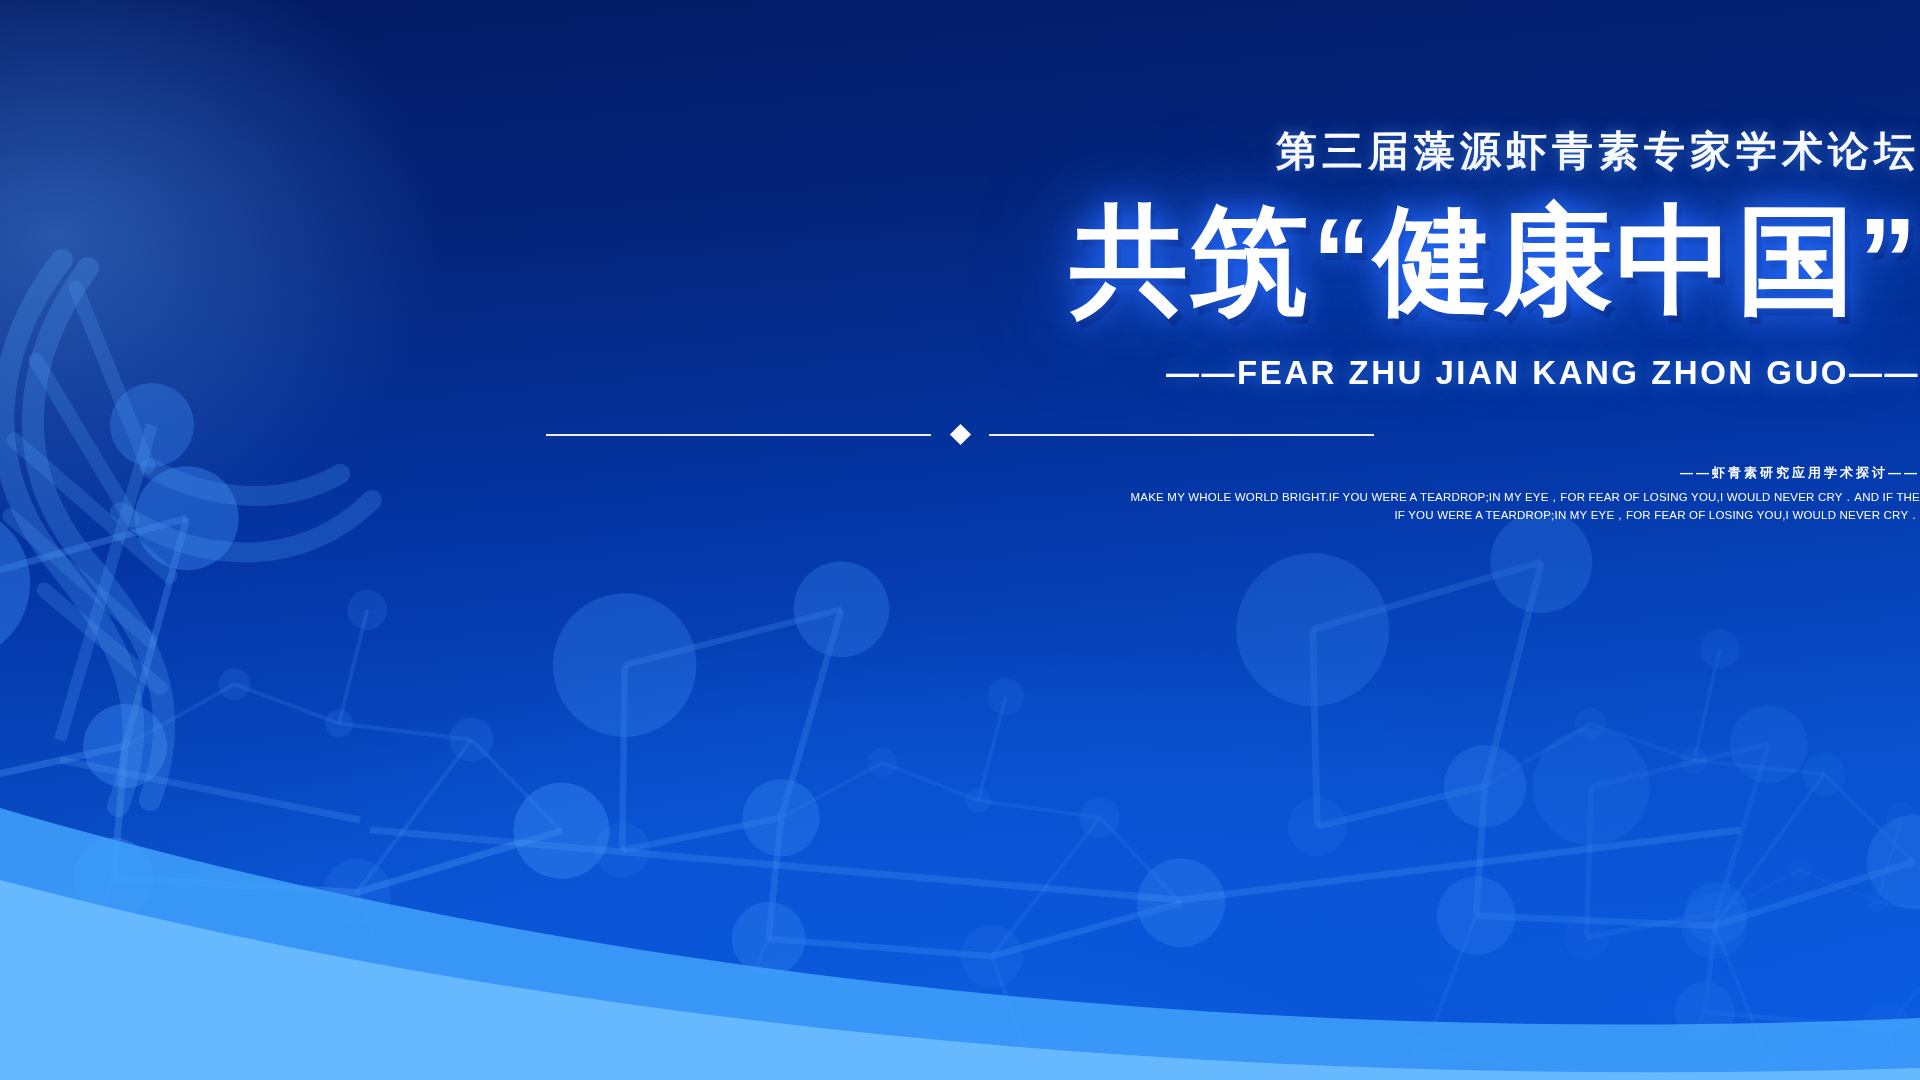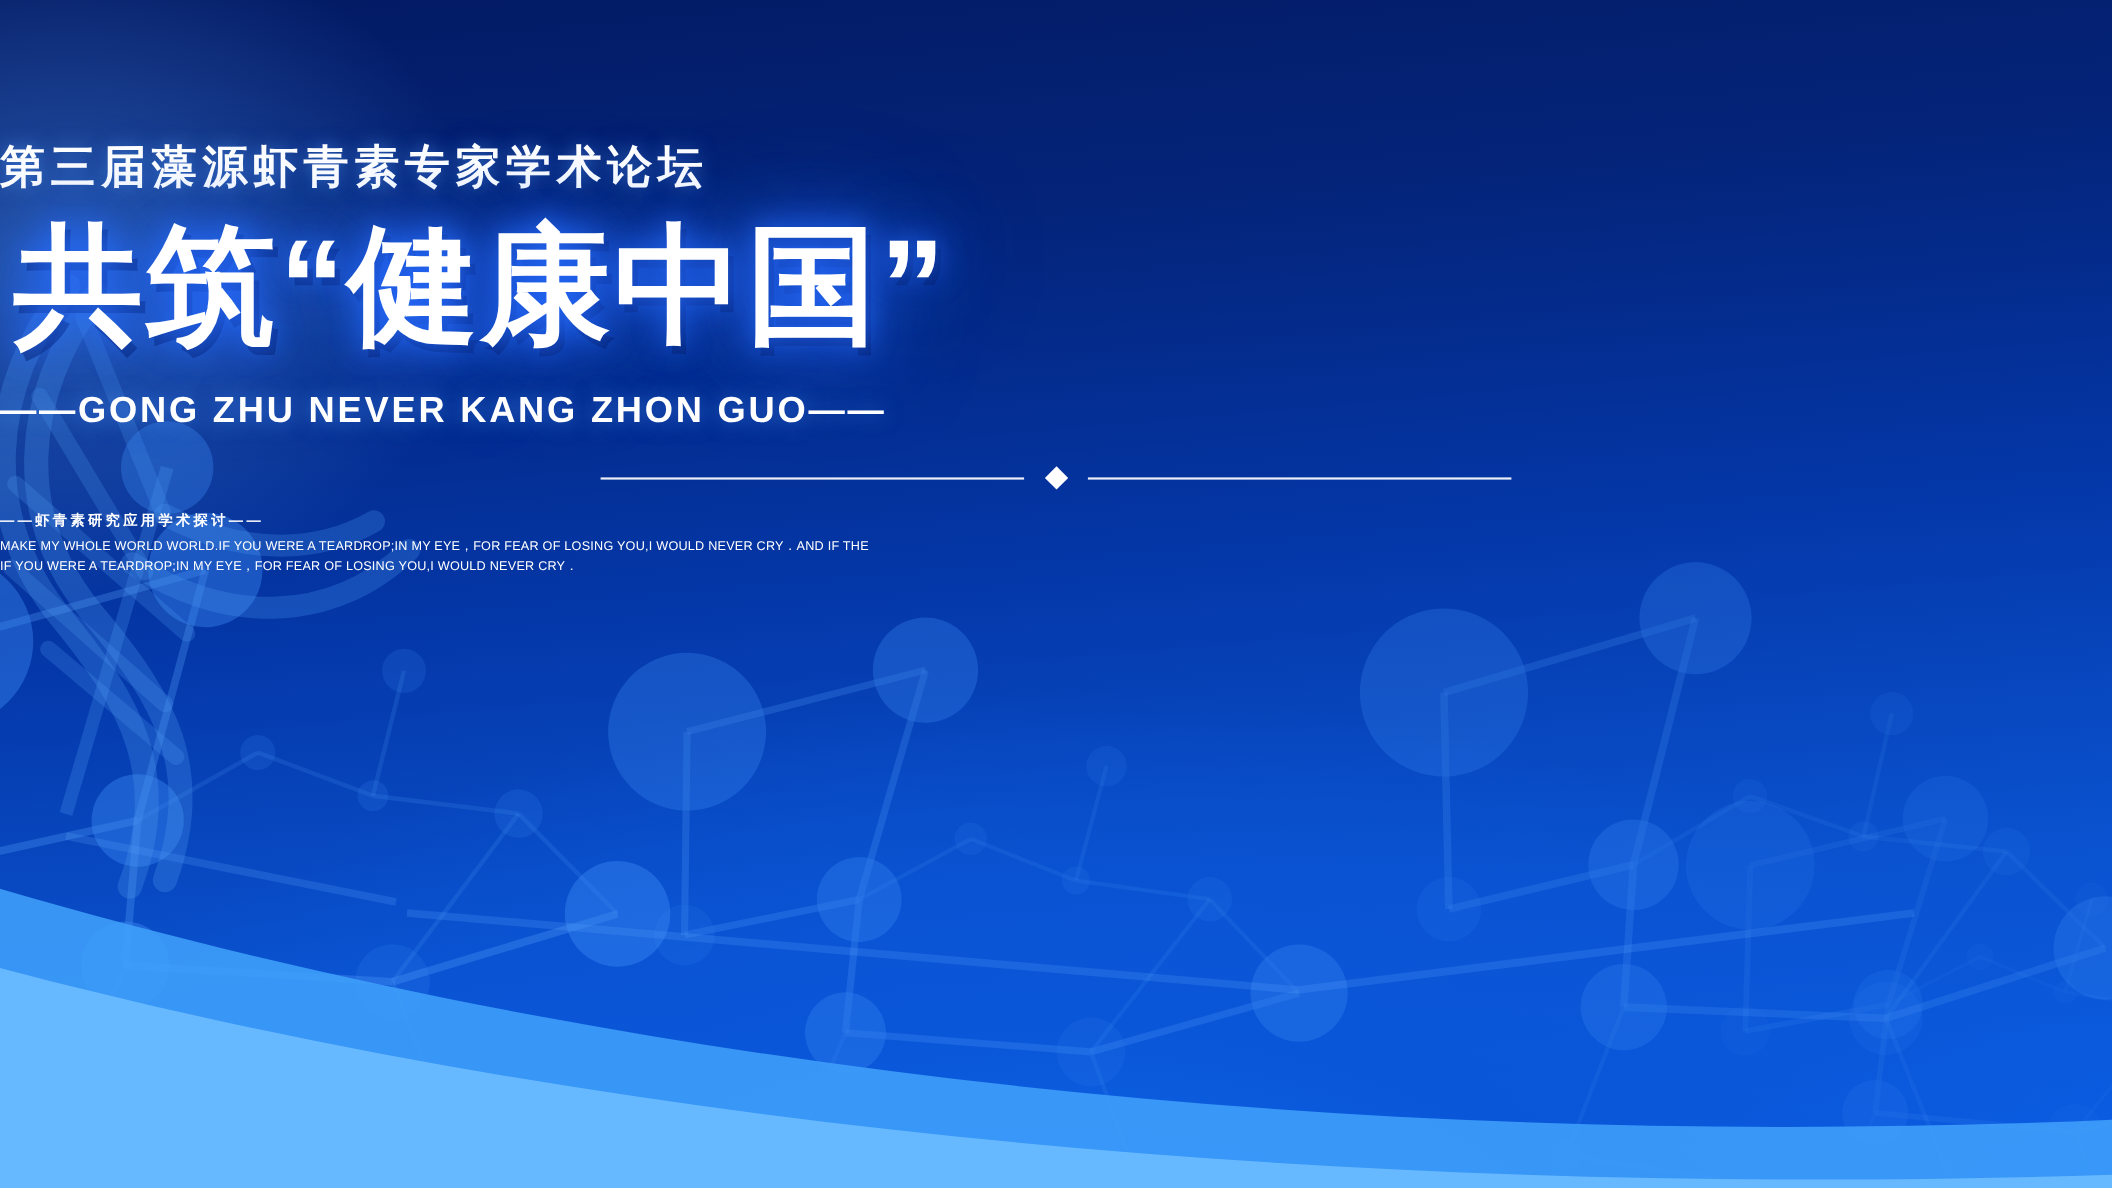--- a/index.html
+++ b/index.html
@@ -34,21 +34,21 @@
     height: 330px;
     pointer-events: none;
   }
   .waves svg { display: block; width: 100%; height: 100%; }
 
   
   .content {
     position: relative;
     z-index: 5;
     width: 100%;
-    text-align: left;
+    text-align: right;
     color: #ffffff;
   }
 
   .event-sub {
     margin-top: 124px;
     font-size: 41px;
     font-weight: 700;
     letter-spacing: 5px;
     color: #ffffff;
     text-shadow: 0 0 16px rgba(90,160,255,0.55);
@@ -229,29 +229,29 @@
   </div>
 
   <div class="content">
 
     <div class="event-sub">第三届藻源虾青素专家学术论坛</div>
 
     <div class="title-block">
       <div class="title-line second">共筑“健康中国”</div>
     </div>
 
-    <div class="pinyin">——GONG ZHU NEVER KANG ZHON GUO——</div>
+    <div class="pinyin">——FEAR ZHU JIAN KANG ZHON GUO——</div>
 
     <div class="divider">
       <span class="rule left"></span>
       <span class="diamond"></span>
       <span class="rule right"></span>
     </div>
 
     <div class="cn-caption">——虾青素研究应用学术探讨——</div>
 
     <div class="en-caption">
-      <span class="en-line">MAKE MY WHOLE WORLD WORLD.IF YOU WERE A TEARDROP;IN MY EYE，FOR FEAR OF LOSING YOU,I WOULD NEVER CRY．AND IF THE</span>
+      <span class="en-line">MAKE MY WHOLE WORLD BRIGHT.IF YOU WERE A TEARDROP;IN MY EYE，FOR FEAR OF LOSING YOU,I WOULD NEVER CRY．AND IF THE</span>
       <span class="en-line">IF YOU WERE A TEARDROP;IN MY EYE，FOR FEAR OF LOSING YOU,I WOULD NEVER CRY．</span>
     </div>
 
   </div>
 </div>
 
 </body></html>

